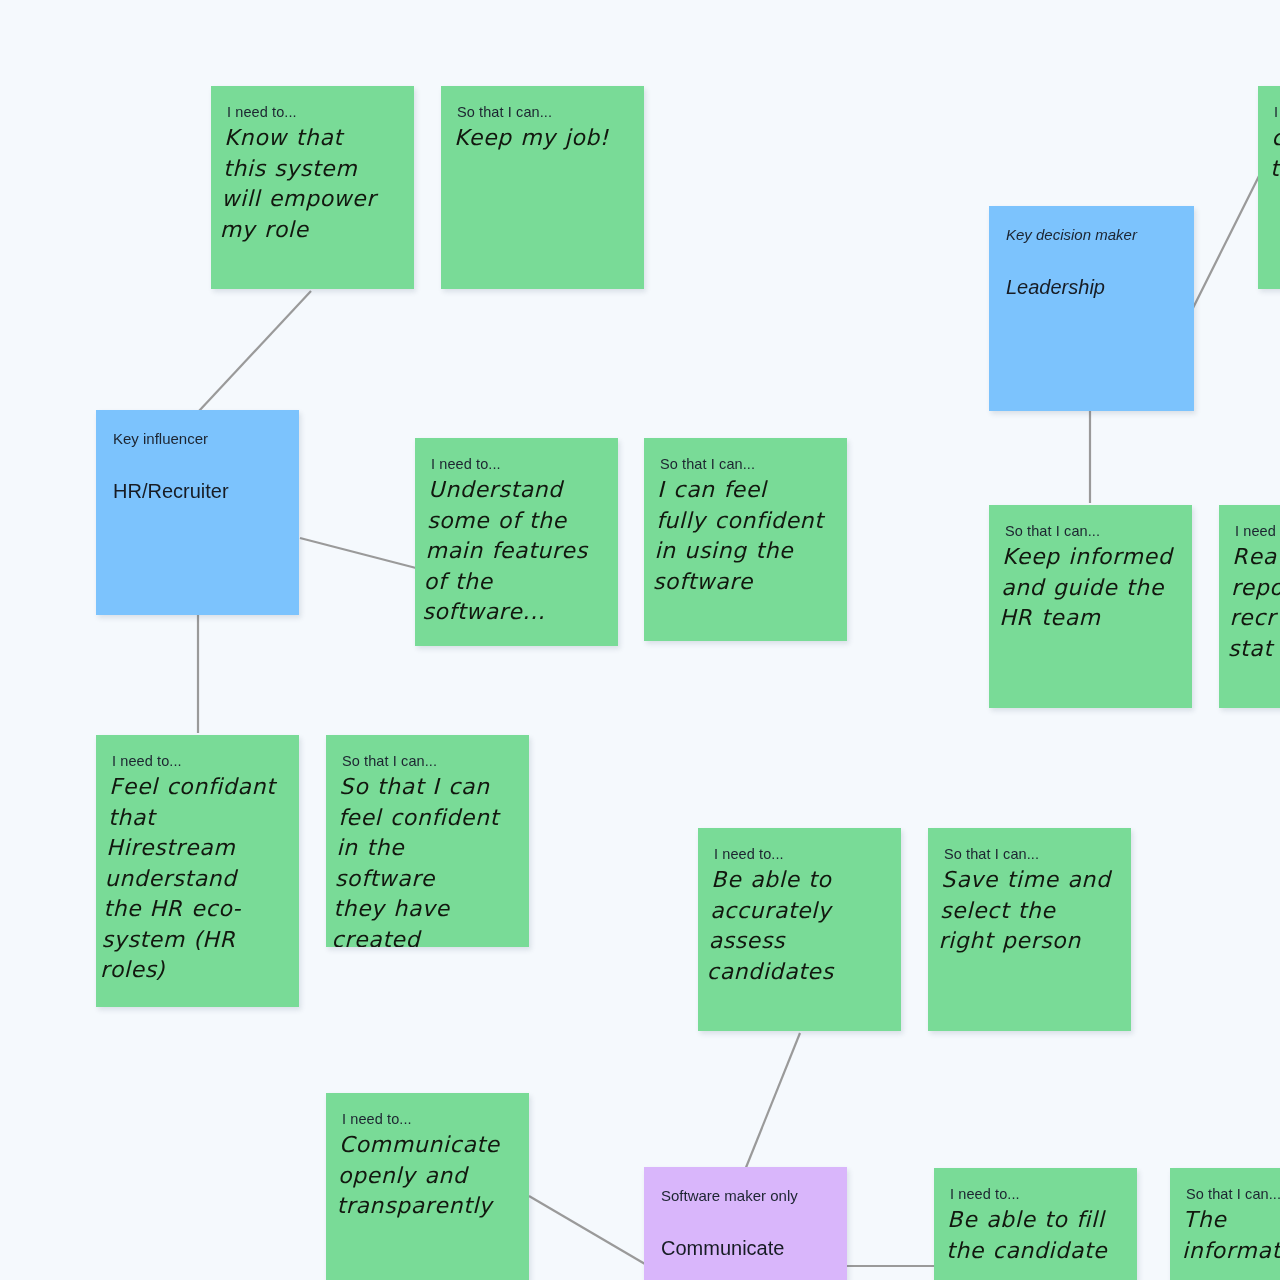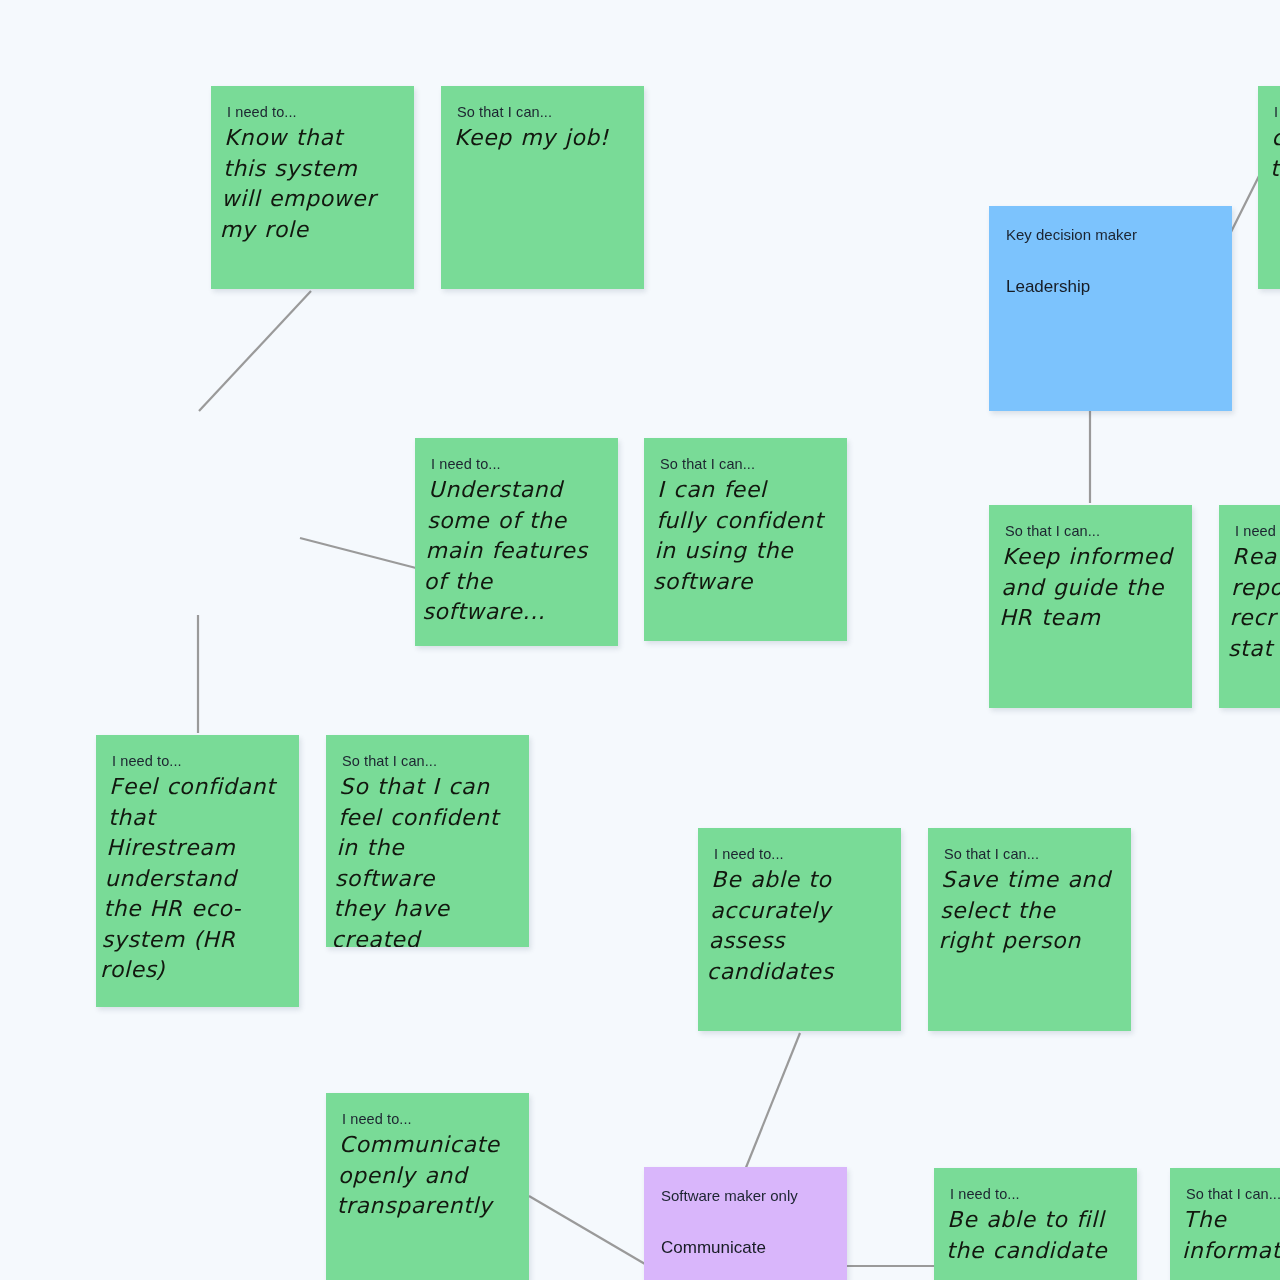--- a/index.html
+++ b/index.html
@@ -77,21 +77,21 @@
     font-family: "Liberation Sans", sans-serif;
     font-size: 15px;
     line-height: 18px;
     color: #1c2430;
     margin: 0;
     white-space: nowrap;
   }
 
   .persona-title {
     font-family: "Liberation Sans", sans-serif;
-    font-size: 17px;
+    font-size: 20px;
     line-height: 30px;
     color: #171c24;
     margin: 28px 0 0 0;
     white-space: nowrap;
   }
 </style>
 </head>
 <body>
 
 <div id="board">
@@ -215,22 +215,26 @@
     <p class="sticky-body">Be able to fill
 the candidate</p>
   </div>
 
   <div class="card sticky" style="left:1170px; top:1168px; width:203px; height:203px;">
     <p class="sticky-label">So that I can...</p>
     <p class="sticky-body">The
 informati</p>
   </div>
 
-
-  <div class="card persona blue" style="left:989px; top:206px; width:243px; height:205px;">
+  <div class="card persona blue" style="left:96px; top:410px; width:203px; height:205px;">
+    <p class="persona-kicker">Key influencer</p>
+    <p class="persona-title">HR/Recruiter</p>
+  </div>
+
+  <div class="card persona blue" style="left:989px; top:206px; width:205px; height:205px;font-style:italic;">
     <p class="persona-kicker">Key decision maker</p>
     <p class="persona-title">Leadership</p>
   </div>
 
   <div class="card persona purple" style="left:644px; top:1167px; width:203px; height:205px;">
     <p class="persona-kicker">Software maker only</p>
     <p class="persona-title">Communicate</p>
   </div>
 
 </div>

